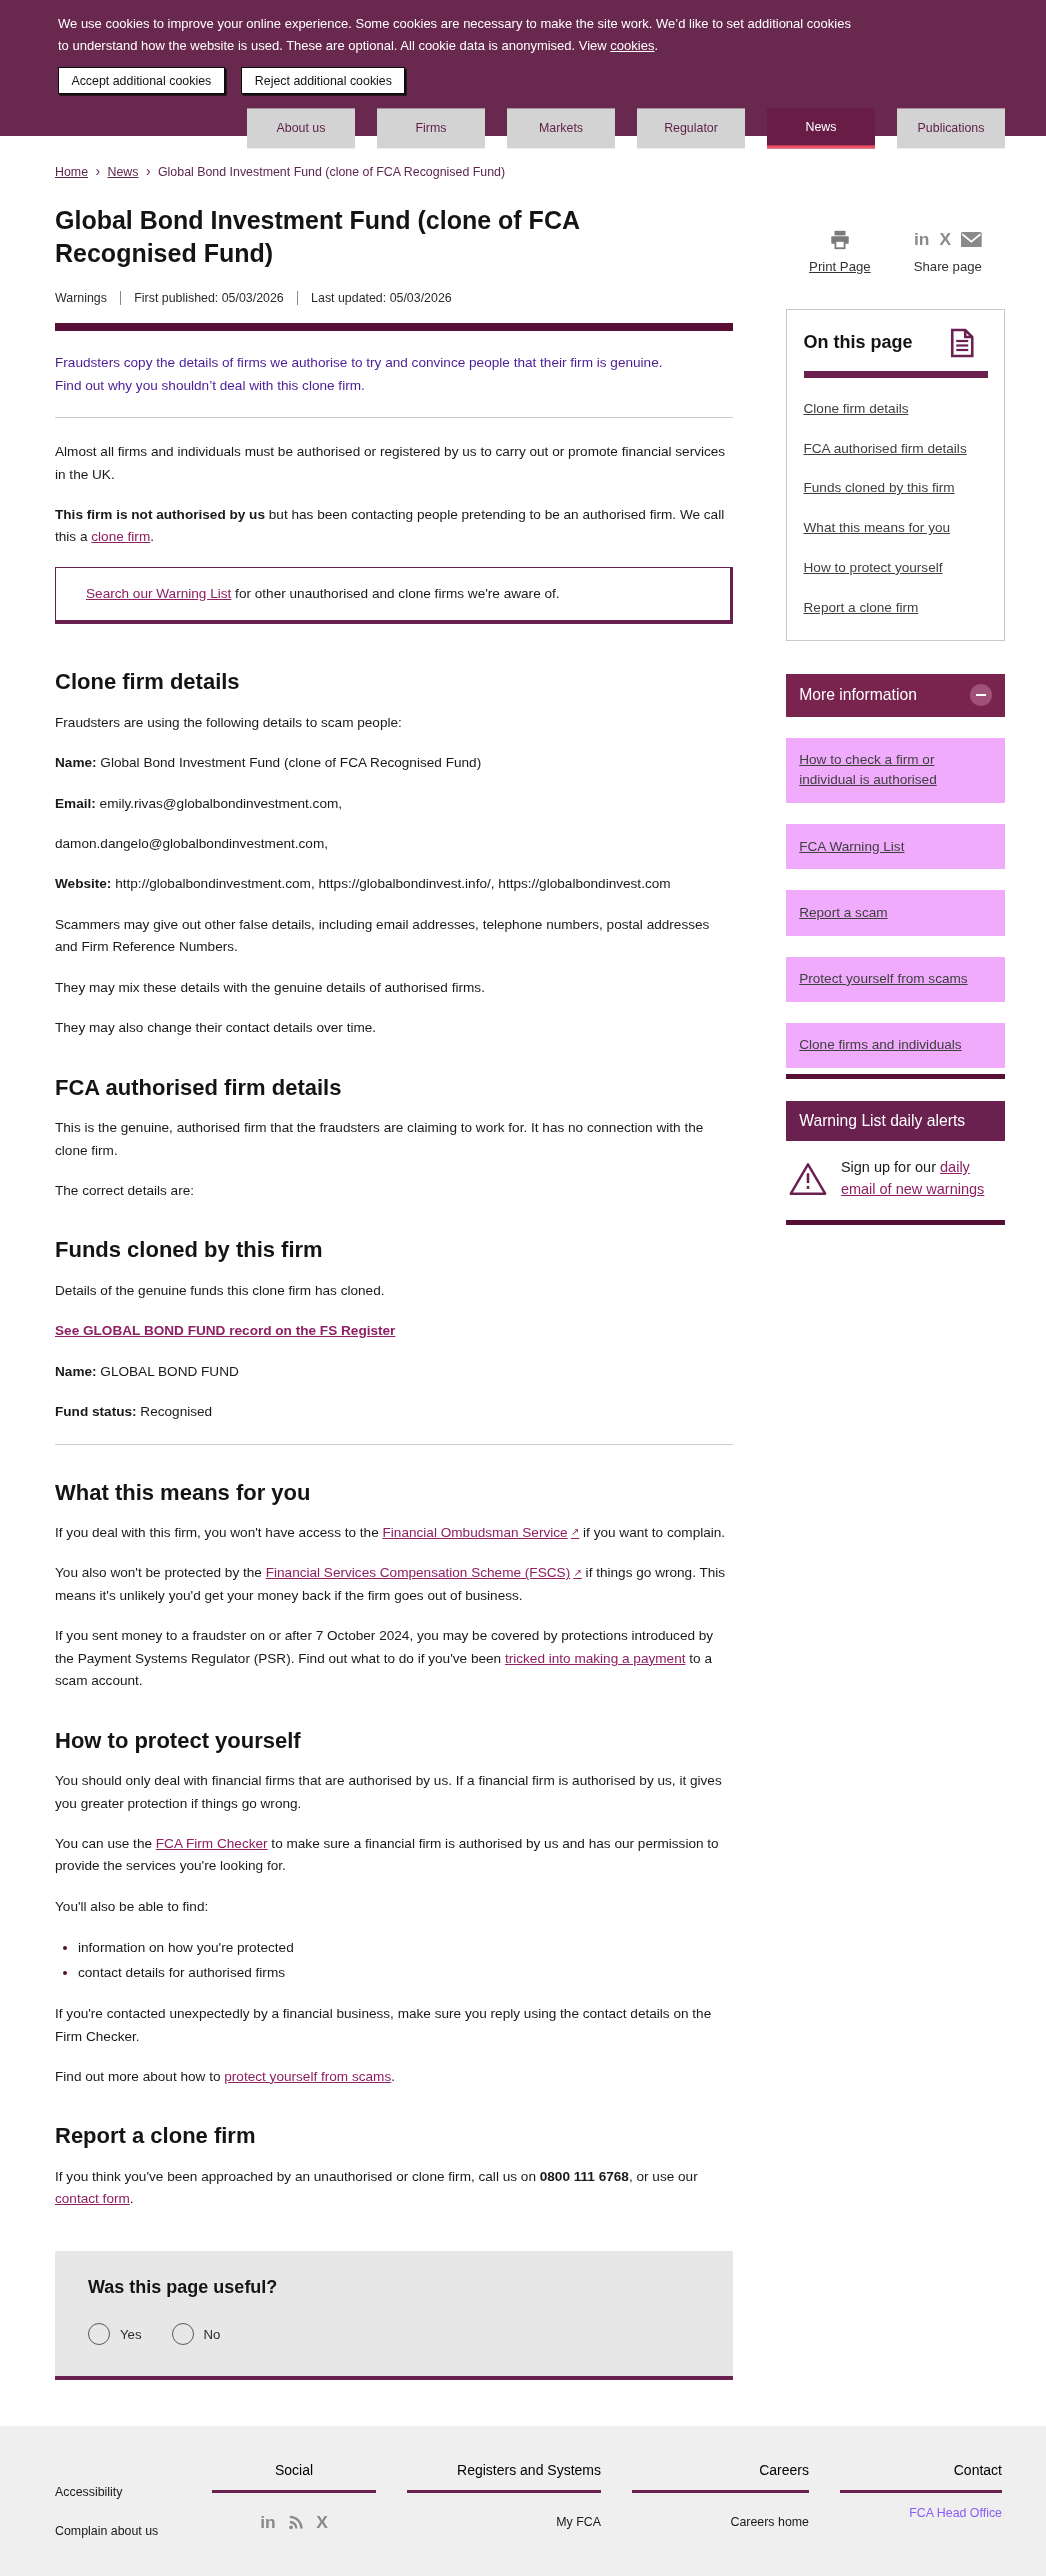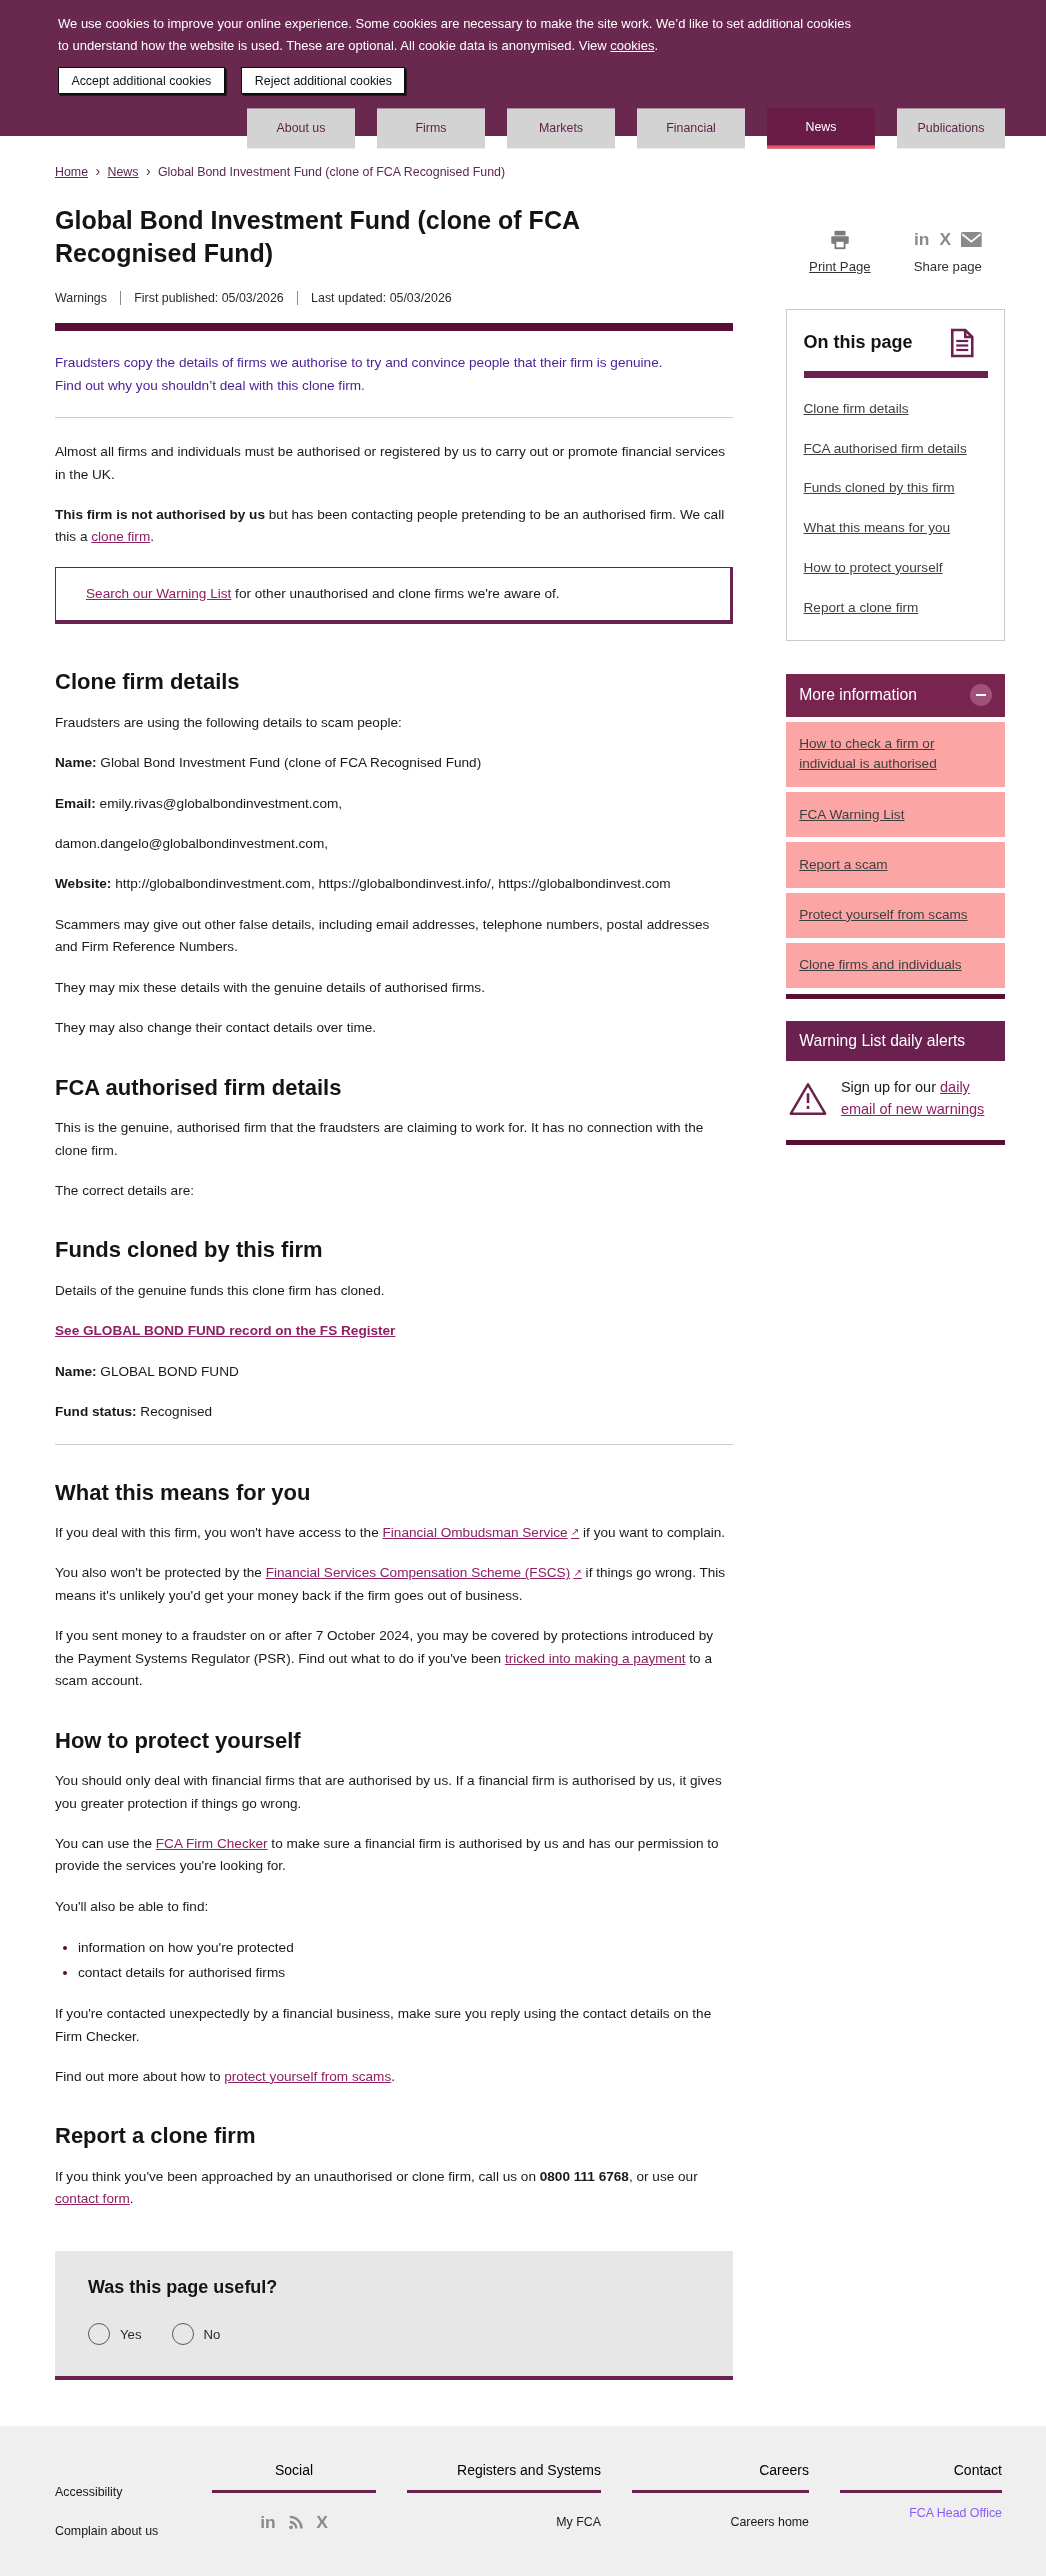--- a/index.html
+++ b/index.html
@@ -79,21 +79,21 @@
   .otp-bar { height:7.4px; background:#6b2150; margin:13.2px 0 1.7px; }
   .otp a.otp-link { display:block; margin-top:20.7px; color:#3f3f3f; text-decoration:underline;
                     font-size:13.6px; line-height:1.4; }
 
   .mi { margin-top:33px; }
   .mi-head { background:#79234f; color:#fff; font-size:15.7px; padding:10.8px 13.2px;
              display:flex; justify-content:space-between; align-items:center; }
   .mi-minus { width:21.5px; height:21.5px; border-radius:50%; background:#a05178;
               display:flex; align-items:center; justify-content:center; cursor:pointer; }
   .mi-minus i { display:block; width:10px; height:2.1px; background:#fff; }
-  .mi a.mi-link { display:block; background:#fca5a5; margin-top:5px; padding:12.4px 13.2px;
+  .mi a.mi-link { display:block; background:#f0abfc; margin-top:21px; padding:12.4px 13.2px;
                   color:#3f3f3f; text-decoration:underline; font-size:13.6px; line-height:1.5; }
   .mi-bottom, .al-bottom { height:5px; background:#570f35; margin-top:6.6px; }
 
   .alerts { margin-top:21.5px; }
   .al-head { background:#6b2150; color:#fff; font-size:15.7px; padding:10.8px 13.2px; }
   .al-body { display:flex; align-items:center; gap:13.2px; padding:16.5px 1.7px 13.2px; font-size:14.5px; line-height:1.5; }
 
   
   .footer { background:#efefef; margin-top:46px; padding:36px 41px 58px 55px;
             display:flex; gap:31px; }
@@ -117,21 +117,21 @@
     <div class="cookie-text"><span>We use cookies to improve your online experience. Some cookies are necessary to make the site work. We’d like to set additional cookies to understand how the website is used. These are optional. All cookie data is anonymised. View </span><a class="lnk">cookies</a><span>.</span></div>
     <div class="cookie-buttons">
       <button class="cbtn">Accept additional cookies</button>
       <button class="cbtn">Reject additional cookies</button>
     </div>
   </div>
   <div class="tabrow">
     <a class="tab">About us</a>
     <a class="tab">Firms</a>
     <a class="tab">Markets</a>
-    <a class="tab">Financial</a>
+    <a class="tab">Regulator</a>
     <a class="tab active">News</a>
     <a class="tab">Publications</a>
   </div>
 </div>
 
 <div class="breadcrumb">
   <a>Home</a><span class="bc-sep">›</span><a>News</a><span class="bc-sep">›</span><span class="bc-cur">Global Bond Investment Fund (clone of FCA Recognised Fund)</span>
 </div>
 
 <div class="content">

